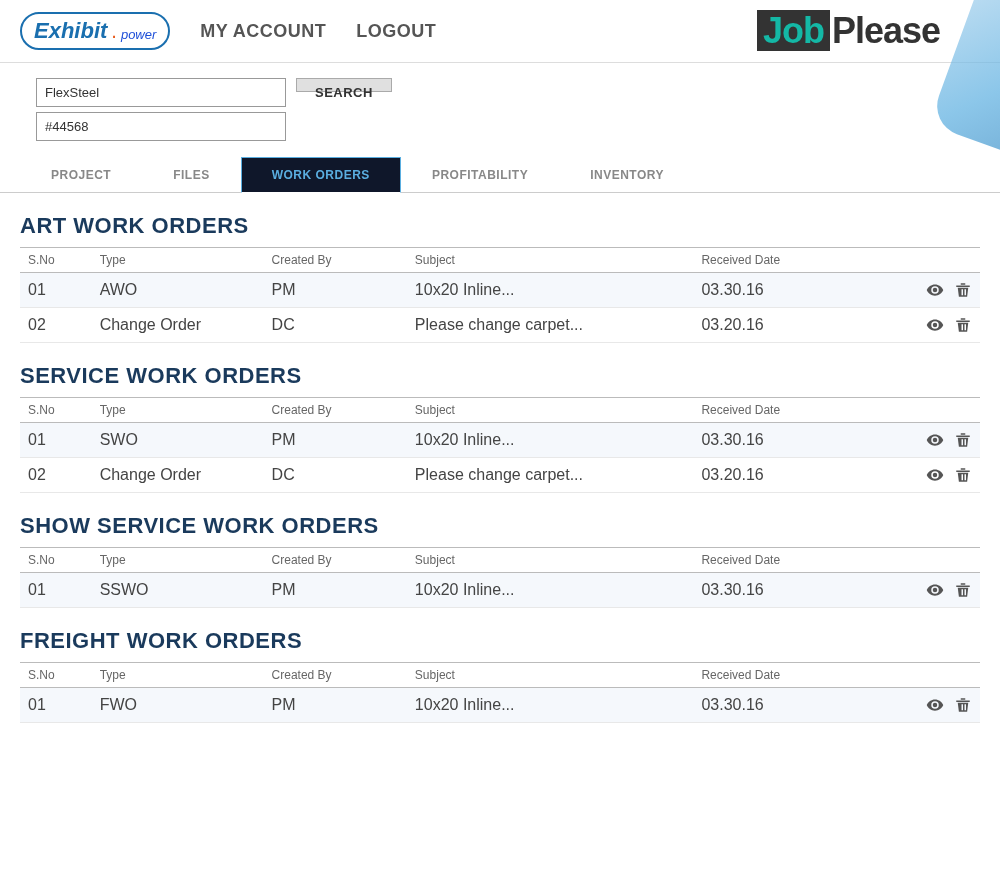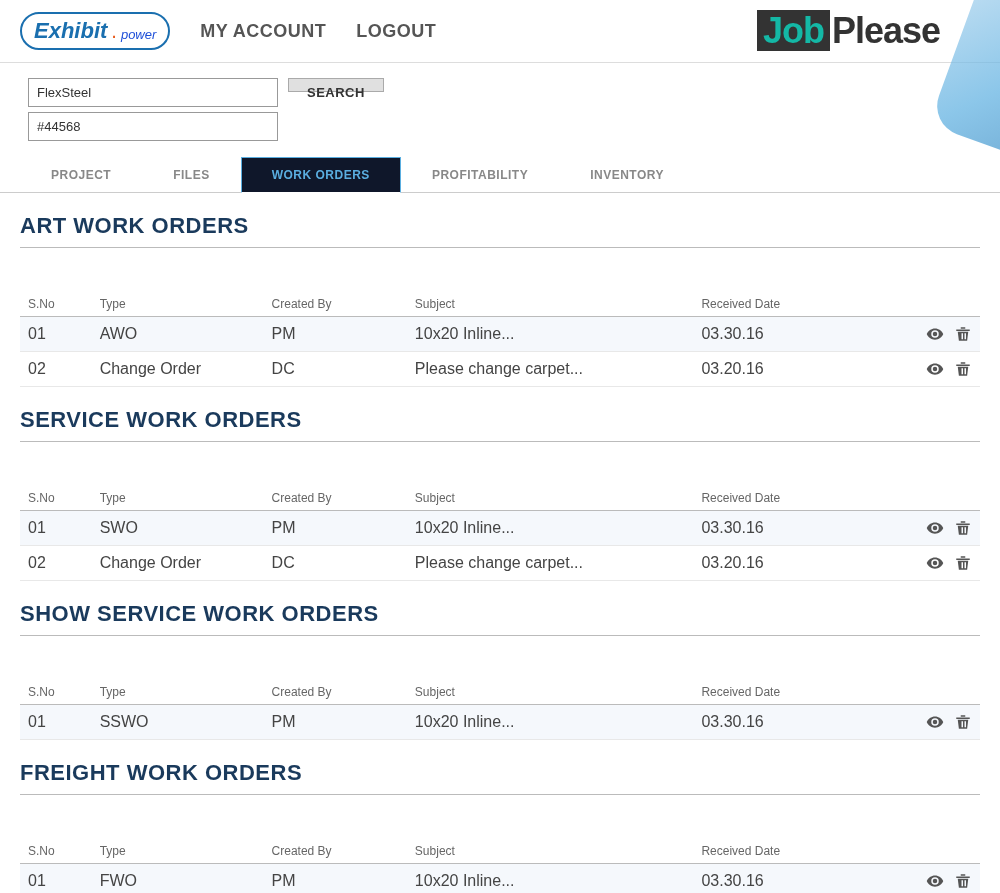--- a/index.html
+++ b/index.html
@@ -52,21 +52,21 @@
       font-size: 18px;
       font-weight: bold;
       color: #555;
       text-decoration: none;
       letter-spacing: 0.5px;
       cursor: pointer;
     }
 
     
     .search-area {
-      padding: 15px 28px;
+      padding: 15px 36px;
       display: flex;
       align-items: flex-start;
       gap: 10px;
       background: #fff;
     }
     .search-fields {
       display: flex;
       flex-direction: column;
       gap: 5px;
     }
@@ -173,21 +173,20 @@
       text-transform: uppercase;
       letter-spacing: 0.5px;
     }
     .section-title:first-child { margin-top: 0; }
 
     
     .work-order-table {
       width: 100%;
       border-collapse: collapse;
       margin-bottom: 20px;
-      margin-top: 44px;
     }
     .work-order-table thead tr {
       border-bottom: 1px solid #ccc;
     }
     .work-order-table thead th {
       text-align: left;
       padding: 5px 8px;
       font-size: 12px;
       font-weight: normal;
       color: #666;

